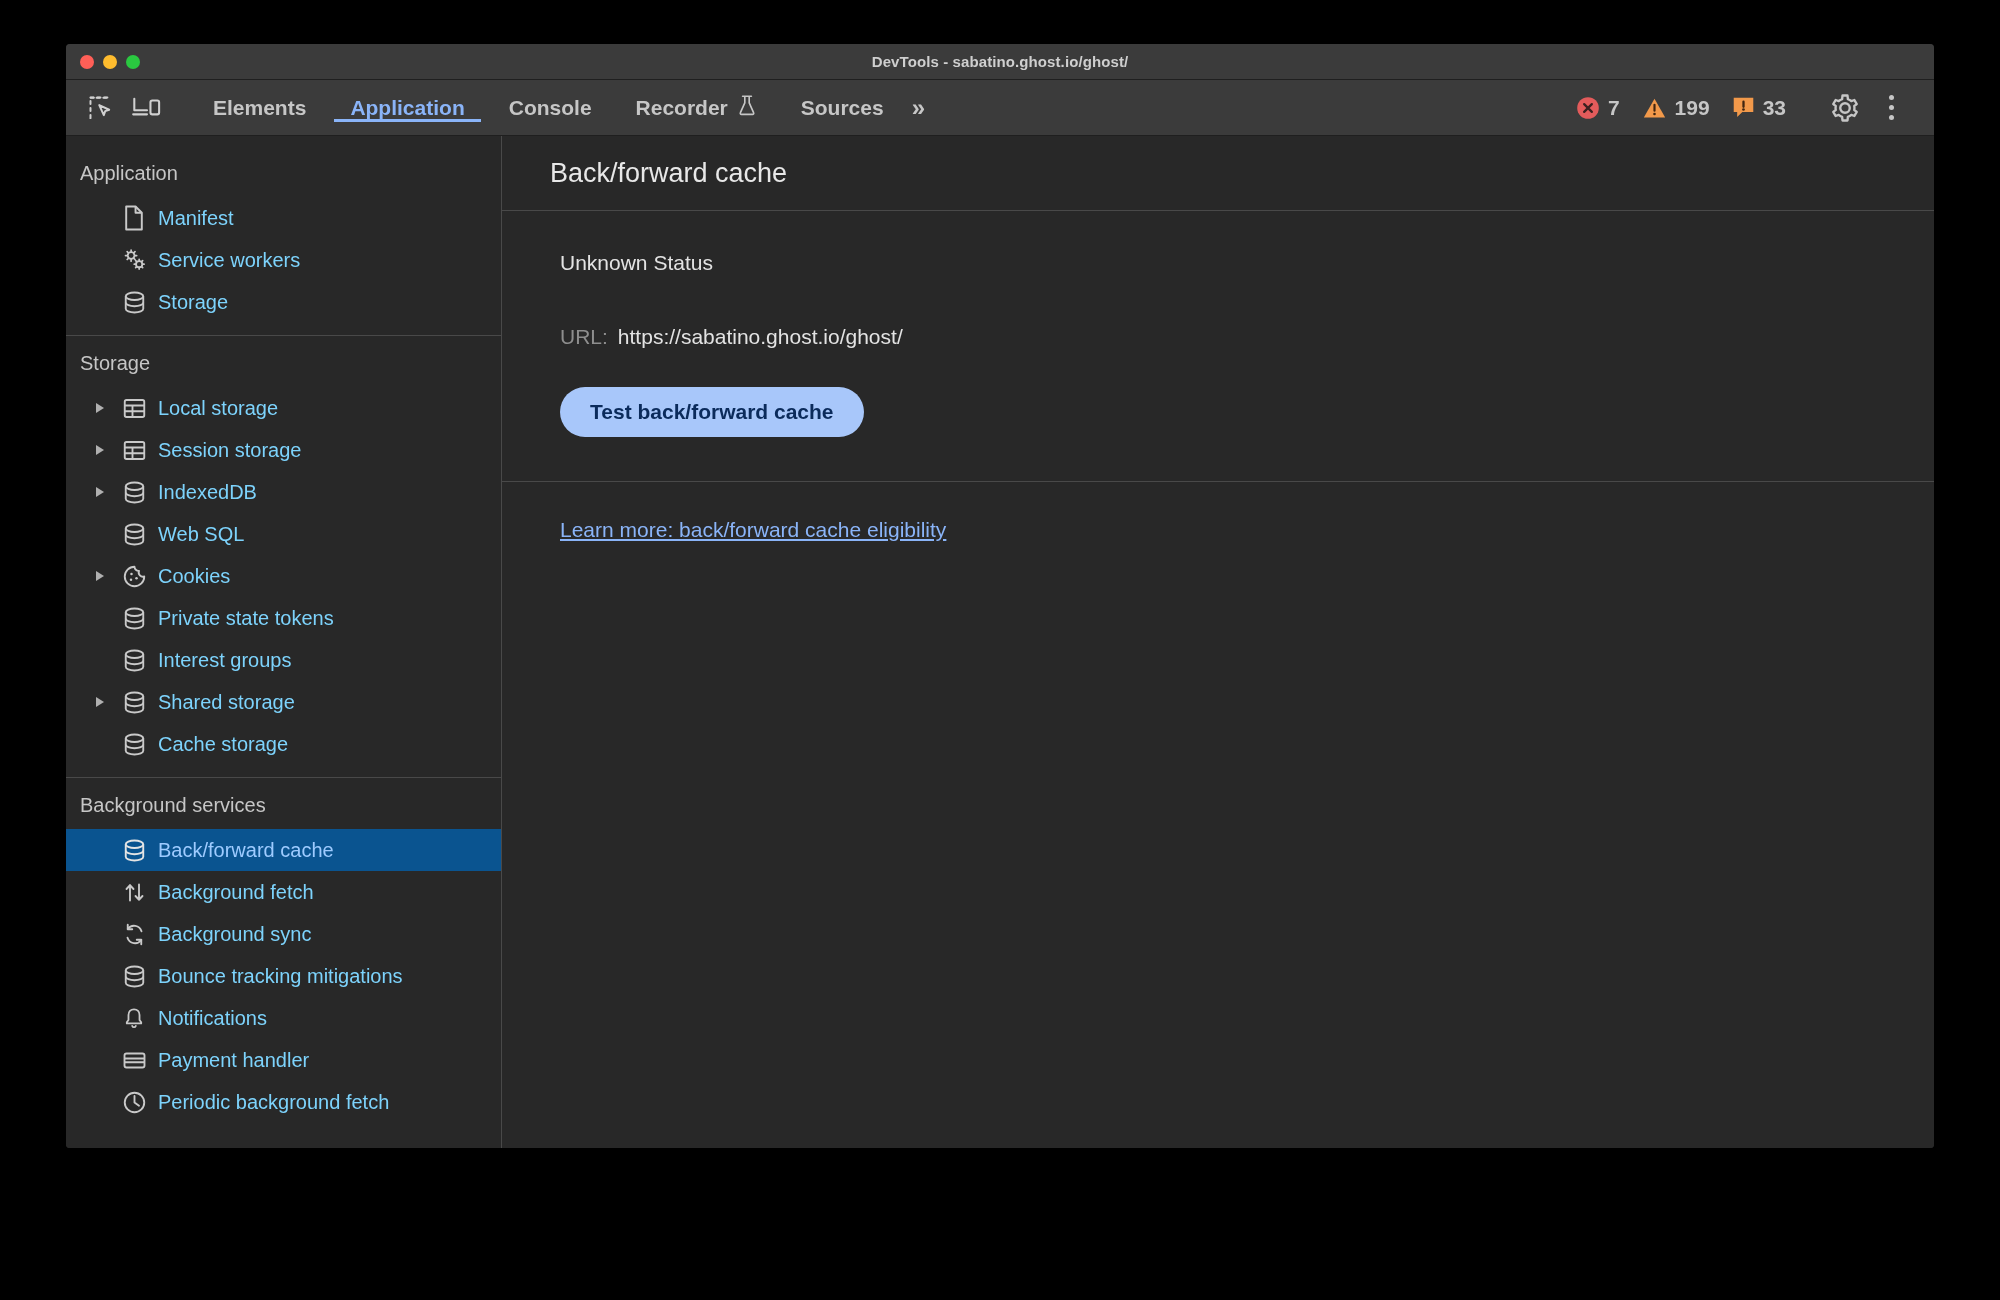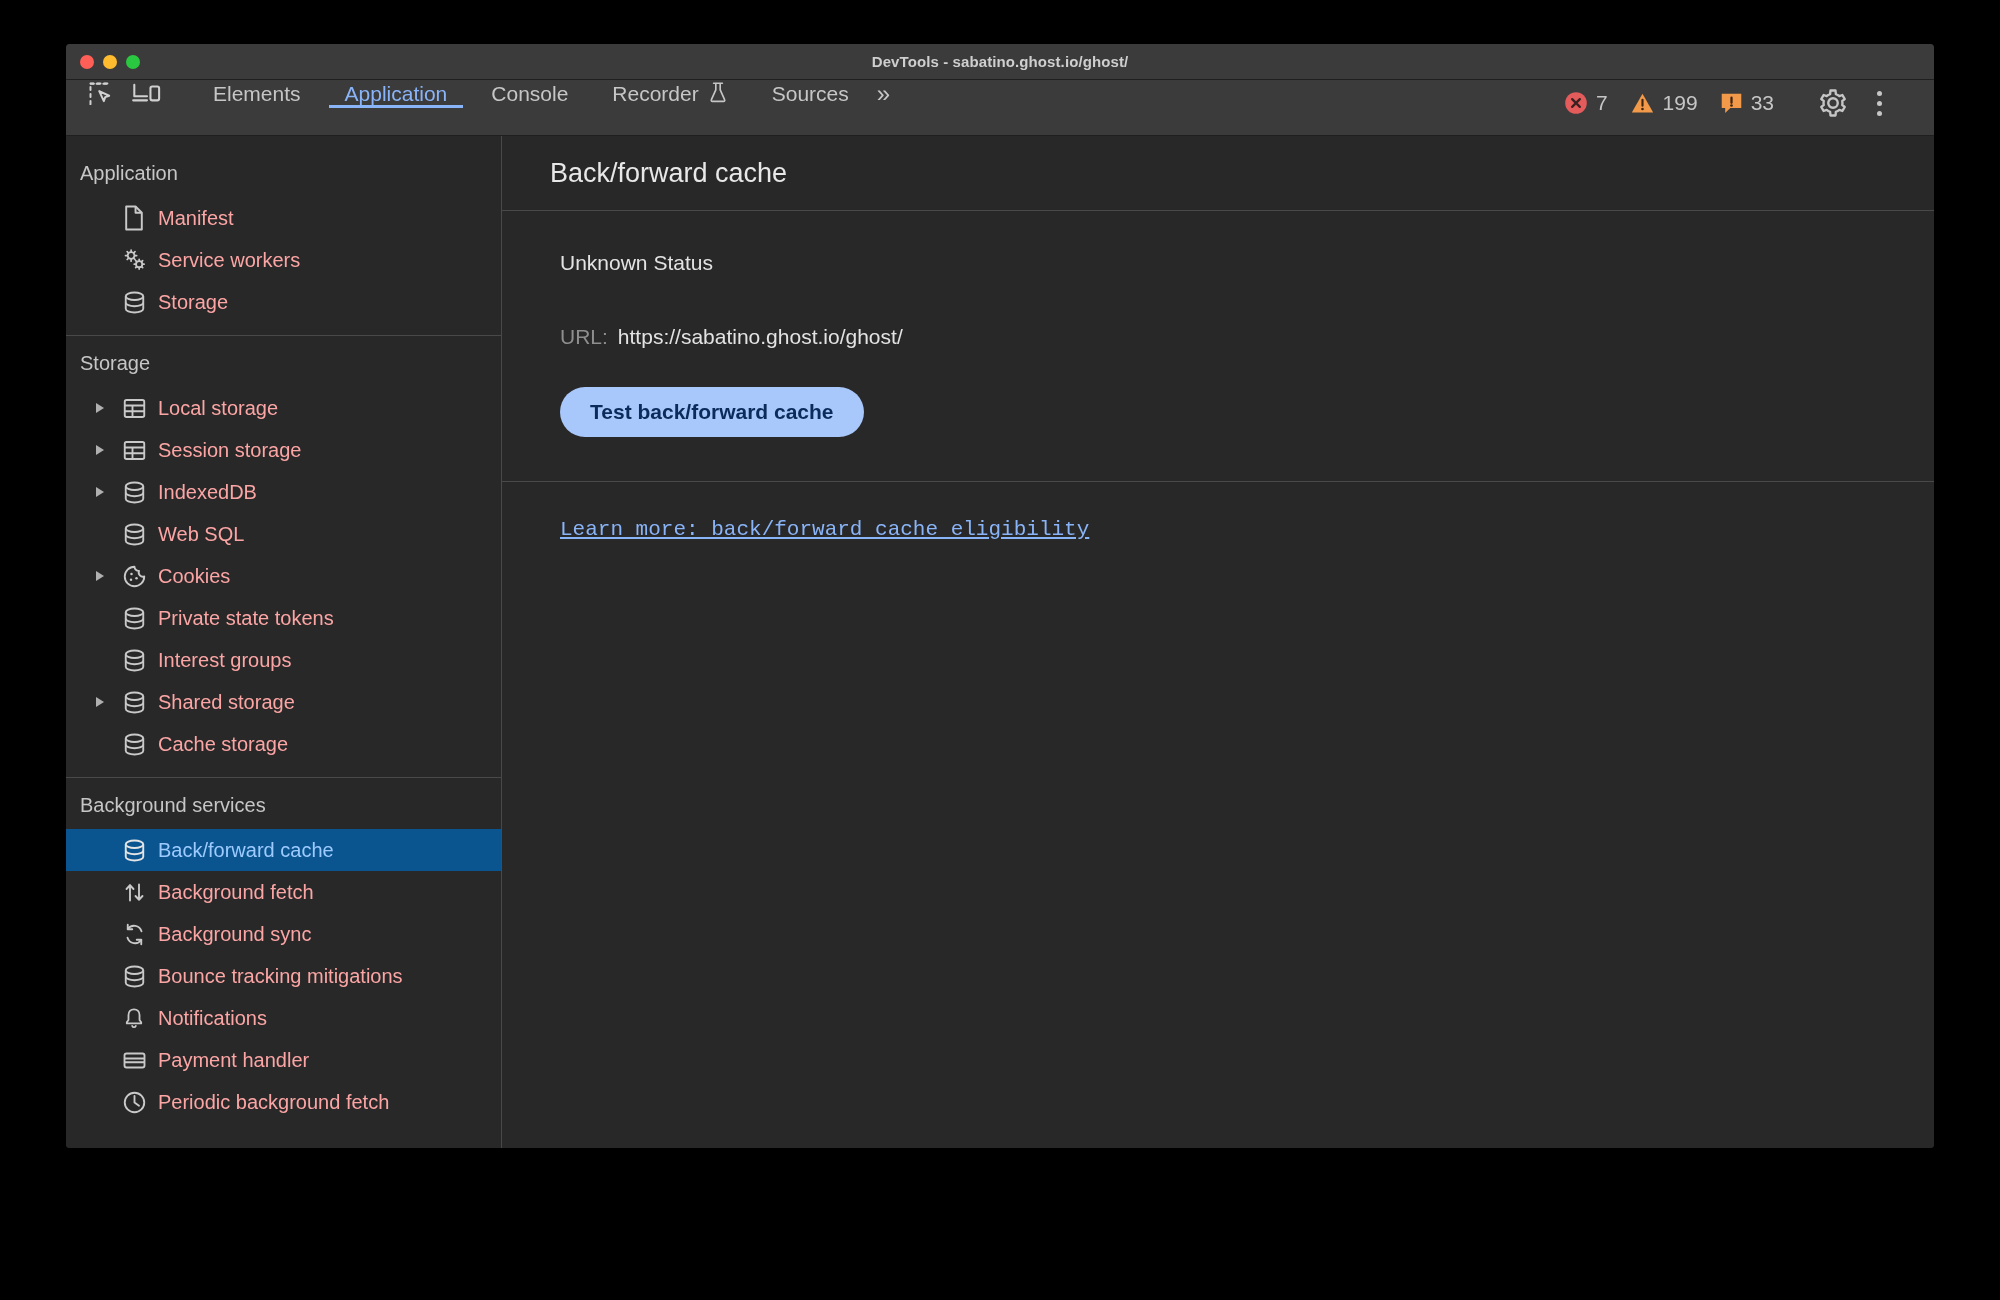--- a/index.html
+++ b/index.html
@@ -44,23 +44,24 @@
     font-size: 15px; font-weight: bold;
     color: #cfcfcf; letter-spacing: .1px;
     white-space: nowrap;
   }
 
   
   #toolbar {
     height: 56px; flex: 0 0 56px;
     background: #3b3b3b;
     border-bottom: 1px solid #1f1f1f;
-    display: flex; align-items: flex-start;
-    padding: 0 16px 0 12px;
+    display: flex; align-items: center;
+    padding: 0 4px 0 12px;
     position: relative;
+    font-weight: bold;
   }
   .tool-icon-btn {
     width: 46px; display: flex; align-items: center; justify-content: center;
     cursor: pointer;
   }
   .vsep { width:1px; background:#5a5a5a; margin: 14px 10px; flex: 0 0 1px; }
 
   #tabs { display: flex; align-items: stretch; }
   .tab {
     display: flex; align-items: center; gap: 9px;
@@ -109,21 +110,21 @@
   }
   .side-group + .side-group { border-top: 1px solid #494949; }
   .side-group { padding: 10px 0 12px 0; }
   .group-title {
     font-size: 20px; color: #c6c6c6;
     padding: 6px 0 12px 14px;
   }
   .side-item {
     display: flex; align-items: center;
     height: 42px; padding-left: 30px;
-    font-size: 20px; color: #fca5a5;
+    font-size: 20px; color: #7dd3fc;
     cursor: pointer; white-space: nowrap;
     gap: 0;
   }
   .side-item.selected { background: #0a5490; color: #9ecbff; }
   .twisty {
     width: 26px; flex: 0 0 26px;
     display: flex; align-items: center; justify-content: flex-start;
   }
   .twisty span {
     width: 0; height: 0;
@@ -161,21 +162,21 @@
   #url-value { color: #e3e3e3; }
   #test-btn {
     margin-top: 38px;
     display: inline-flex; align-items: center; justify-content: center;
     height: 50px; padding: 8px 30px;
     background: #a8c7fa; color: #0b2b5b;
     border: none; border-radius: 25px;
     font-size: 21px; font-family: "Liberation Sans", sans-serif;
     font-weight: bold; cursor: pointer;
   }
-  #main-section-2 { padding: 36px 16px 0 58px; font-family: Liberation Mono, monospace; }
+  #main-section-2 { padding: 36px 16px 0 58px; }
   #learn-link {
     font-size: 21px; color: #8ab4f8;
     text-decoration: underline; cursor: pointer;
   }
 </style>
 </head>
 <body>
 
 <div id="window">
 

